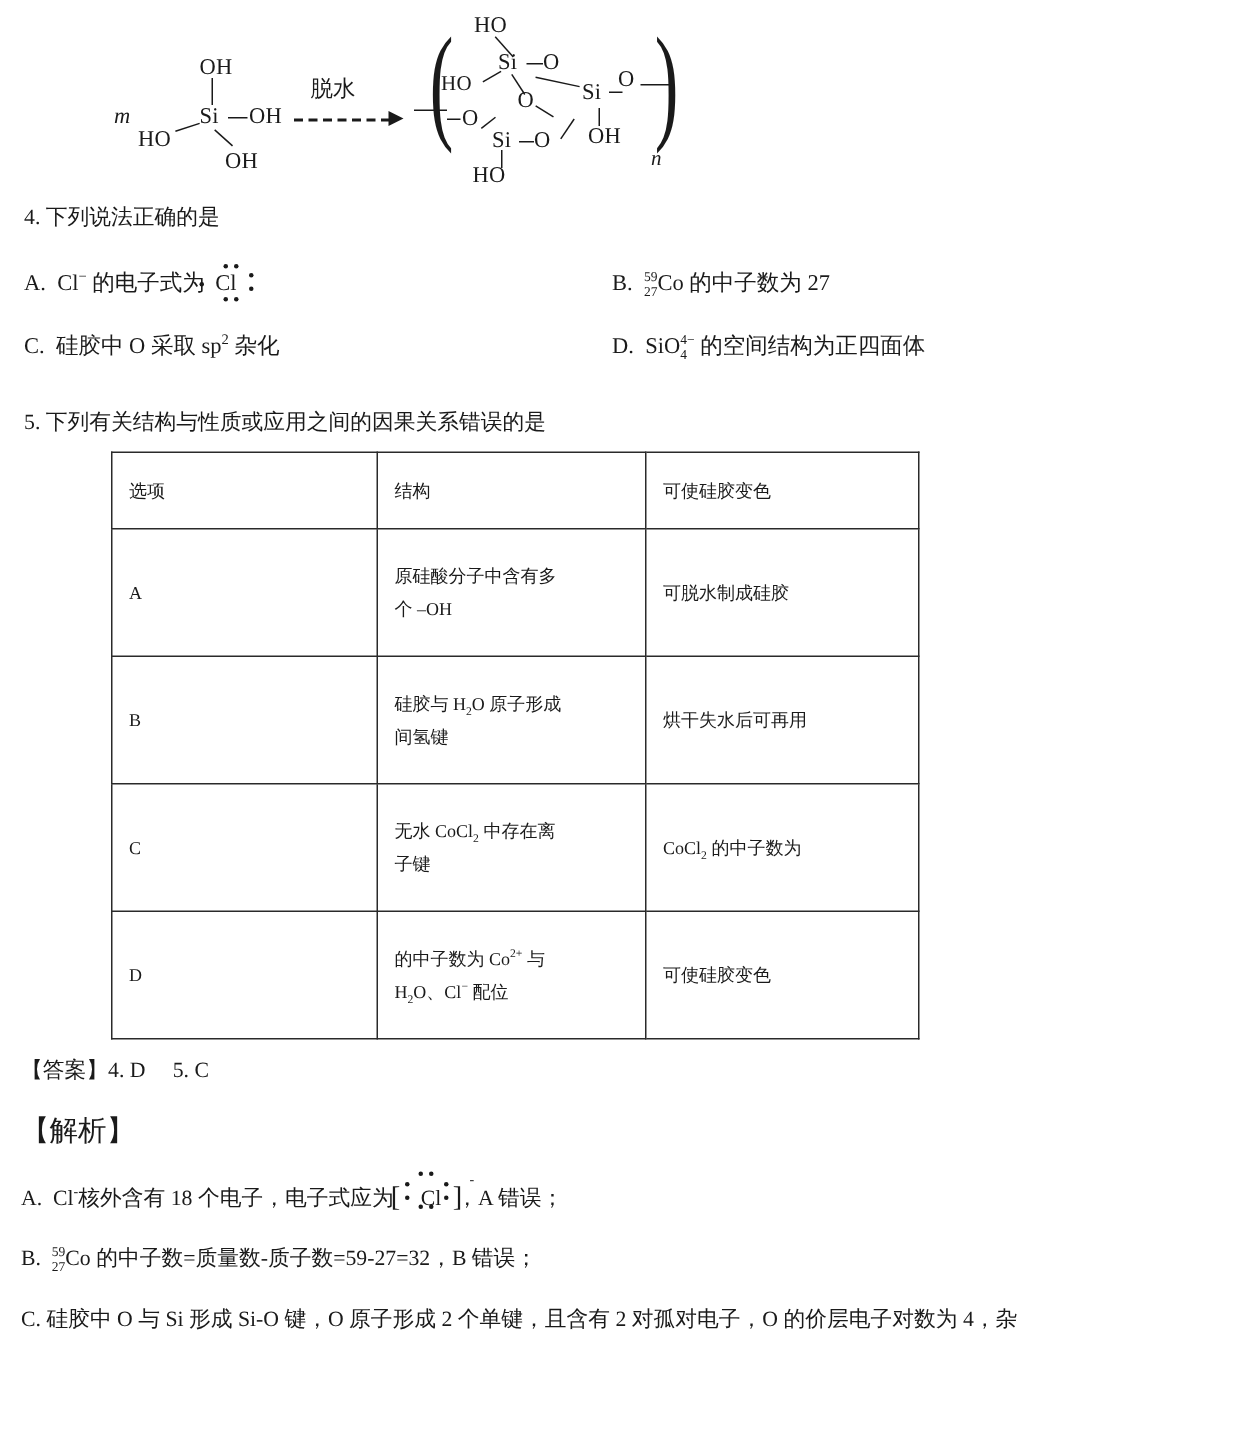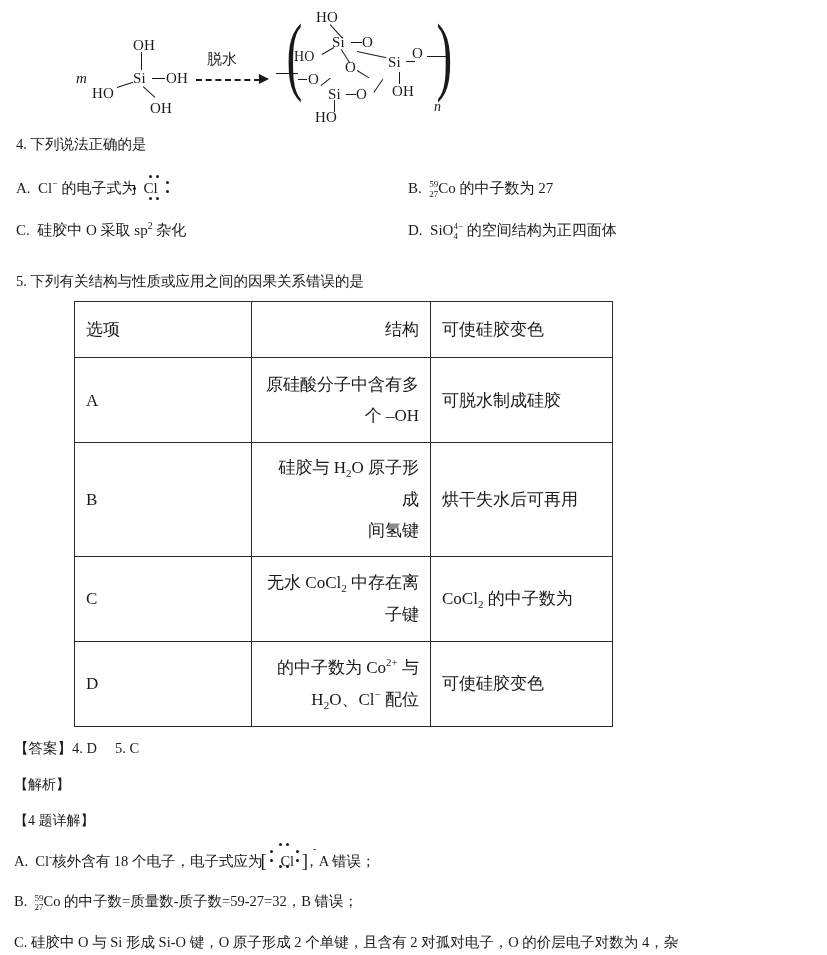--- a/index.html
+++ b/index.html
@@ -107,48 +107,48 @@
   
   table.opt-table {
     border-collapse: collapse;
     margin-left: 74px;
     margin-top: 10px;
     width: 469px;
     table-layout: fixed;
   }
   table.opt-table td {
     border: 1.3px solid #2a2a2a;
-    font-size: 17px;
+    font-size: 12px;
     vertical-align: middle;
     padding: 9px 11px;
     line-height: 1.85;
   }
   td.c-opt { width: 154px; }
-  td.c-struct { width: 156px; text-align: right; }
+  td.c-struct { width: 156px; }
   td.c-prop { width: 159px; }
   tr.hdr td { height: 26px; padding-top: 12px; padding-bottom: 12px; }
   tr.body-row td { height: 66px; }
 
   
   .choices {
     position: relative;
     height: 30px;
     margin-top: 22px;
     padding-left: 14px;
     font-size: 14.5px;
   }
   .choices span { position: absolute; }
 
   .ans-line {
     font-size: 14.5px;
     margin: 10px 0 0 14px;
     line-height: 1.6;
   }
   .exp-line {
-    font-size: 14px;
+    font-size: 19px;
     margin: 14px 0 0 14px;
     line-height: 1.6;
   }
   .exp-para {
     font-size: 14.5px;
     margin: 16px 0 0 14px;
     line-height: 1.7;
   }
 </style>
 </head>
@@ -292,21 +292,20 @@
     </tr>
   </tbody>
     </table>
 
 
   <div class="ans-line">
     <span>【答案】</span><span>4. D</span><span>&nbsp;&nbsp;&nbsp;&nbsp;&nbsp;</span><span>5. C</span>
   </div>
 
   <div class="exp-line">【解析】</div>
-  <div class="exp-line">【4 题详解】</div>
 
   <div class="exp-para">
     <span>A.</span>
     <span>&nbsp;Cl<sup>-</sup>核外含有 18 个电子，电子式应为</span><span class="lewis" style="padding:0 10px 0 6px;"><span style="position:absolute; left:-2px; top:-4px; font-size:19px;">[</span><span class="dot" style="left:8px; top:1px;"></span><span class="dot" style="left:8px; top:10px;"></span><span class="dot" style="left:17px; top:-6px;"></span><span class="dot" style="left:24px; top:-6px;"></span><span class="dot" style="left:17px; top:16px;"></span><span class="dot" style="left:24px; top:16px;"></span><span class="dot" style="left:34px; top:1px;"></span><span class="dot" style="left:34px; top:10px;"></span><span style="padding-left:12px;">Cl</span><span style="position:absolute; right:-4px; top:-4px; font-size:19px;">]</span><sup style="position:absolute; right:-12px; top:0px;">-</sup></span><span>，A 错误；</span>
   </div>
 
   <div class="exp-para">
     <span>B.</span>
     <span>&nbsp;<span style="display:inline-block; vertical-align:middle; font-size:9px; line-height:1.05; text-align:left;"><span style="display:block;">59</span><span style="display:block;">27</span></span>Co 的中子数=质量数-质子数=59-27=32，B 错误；</span>
   </div>

